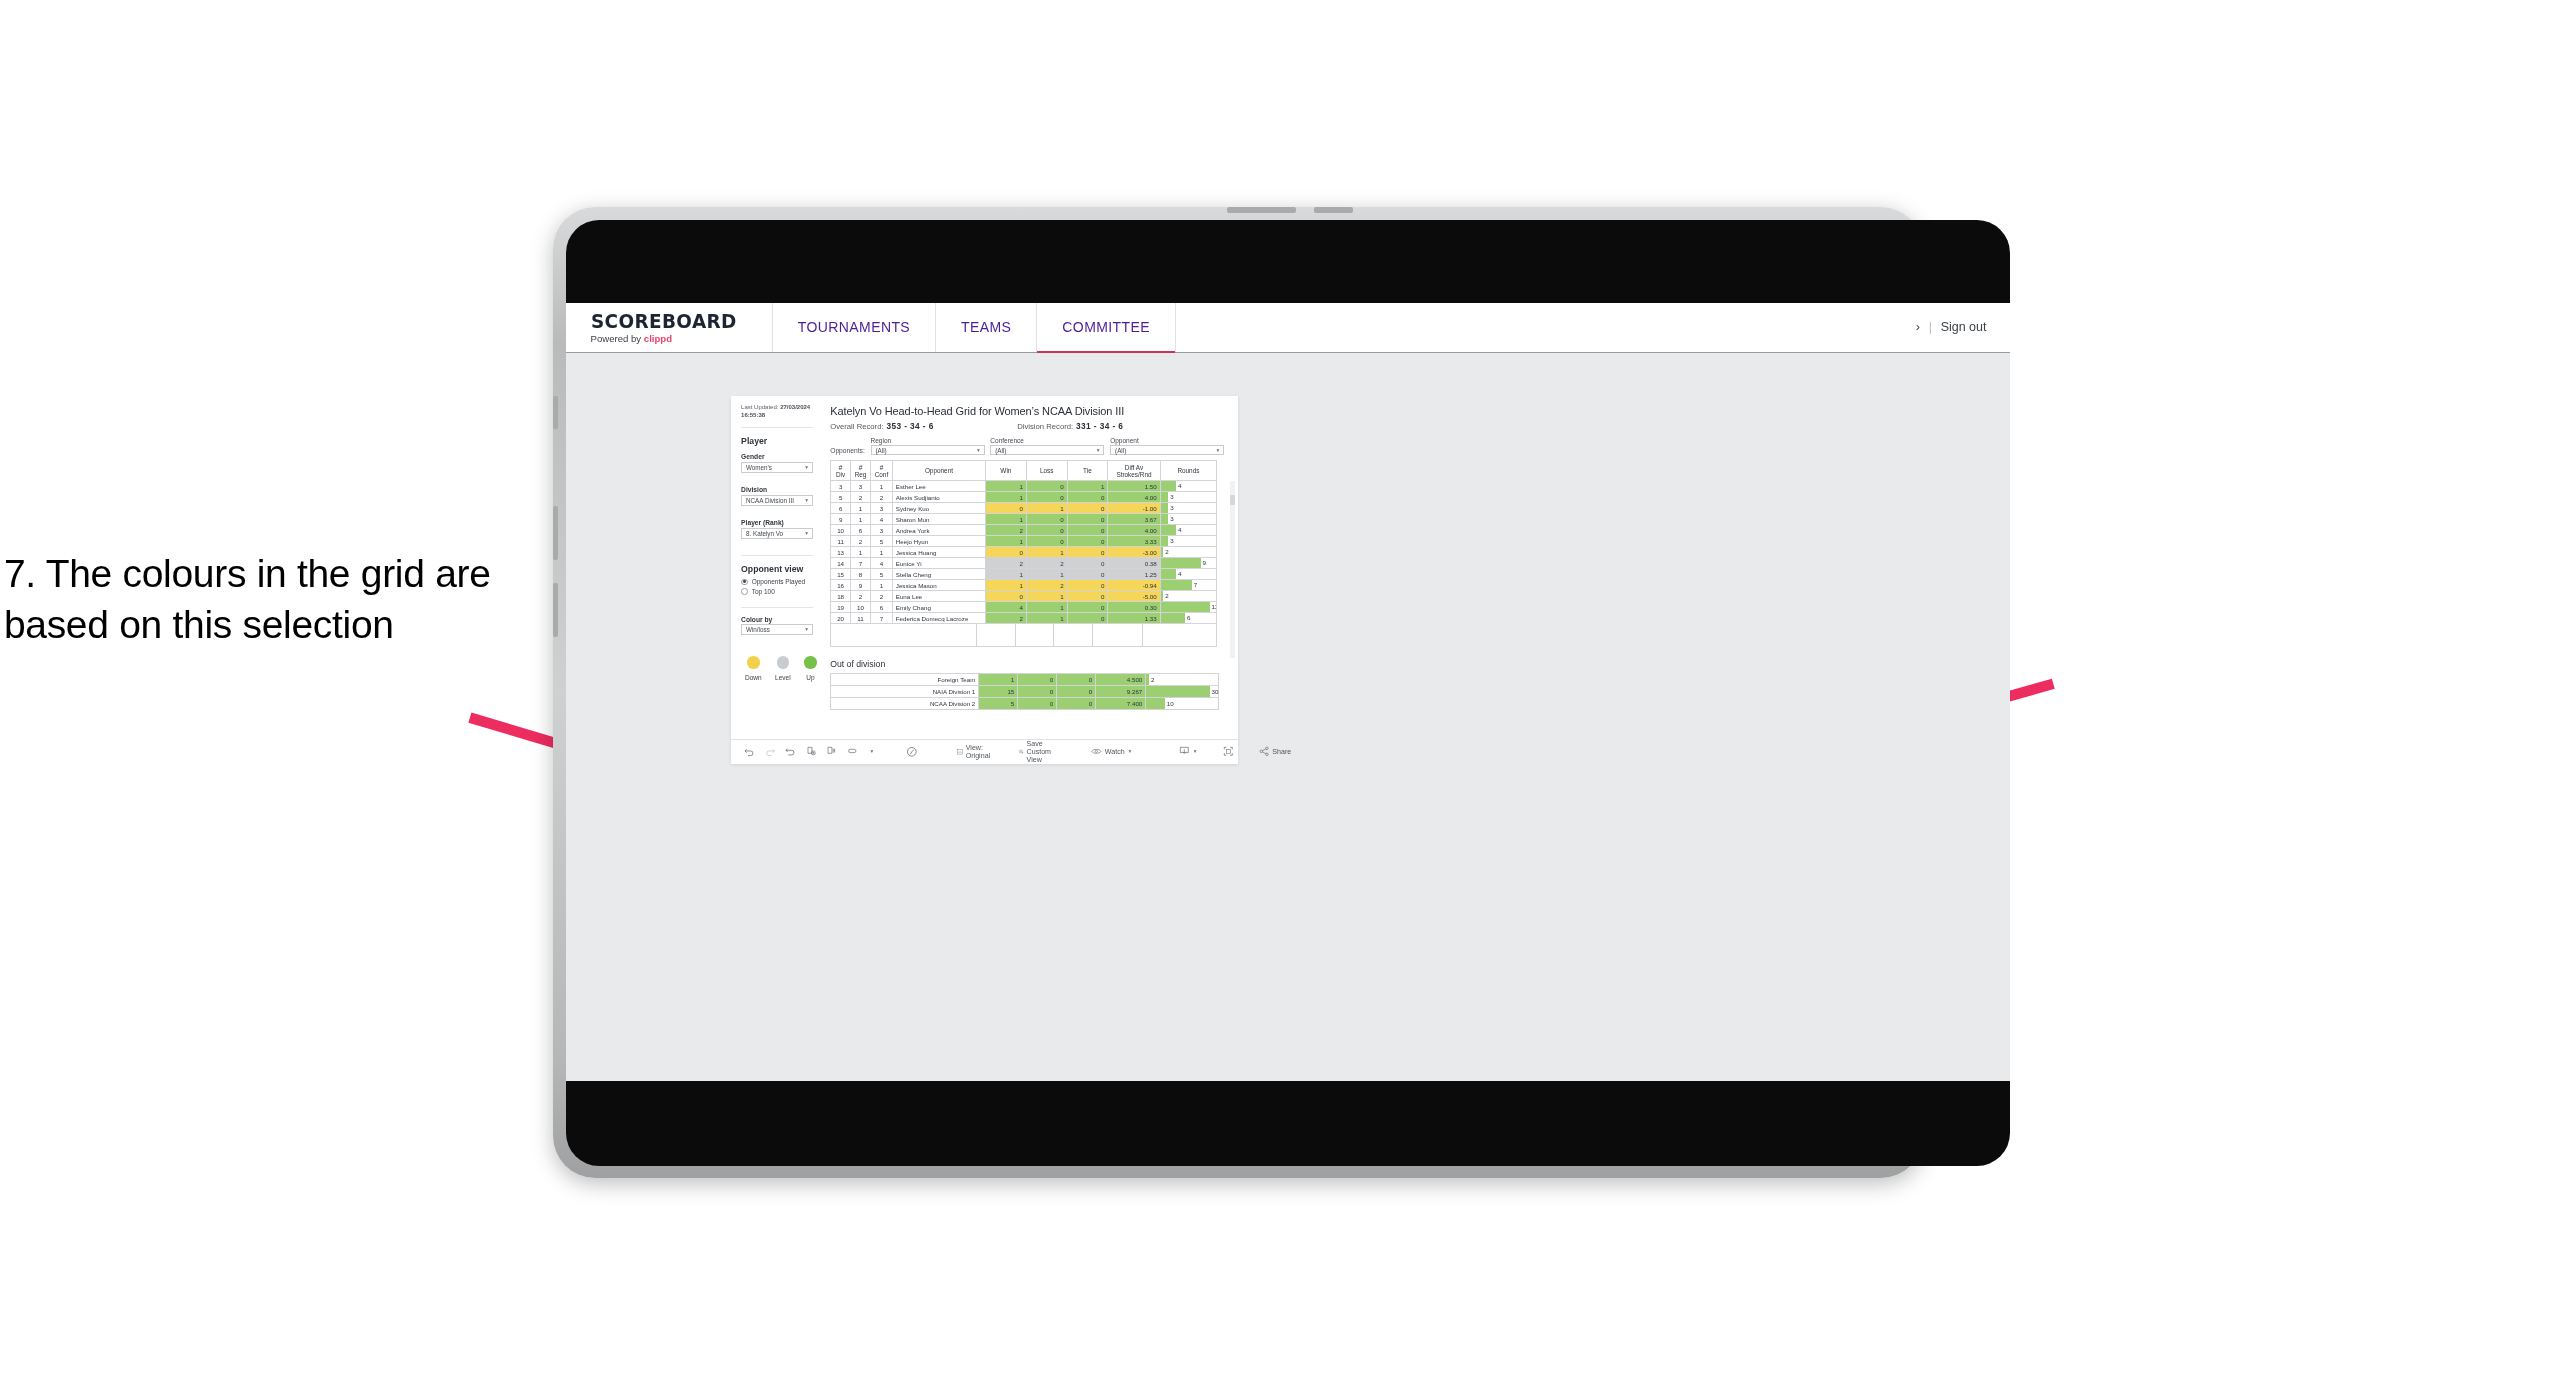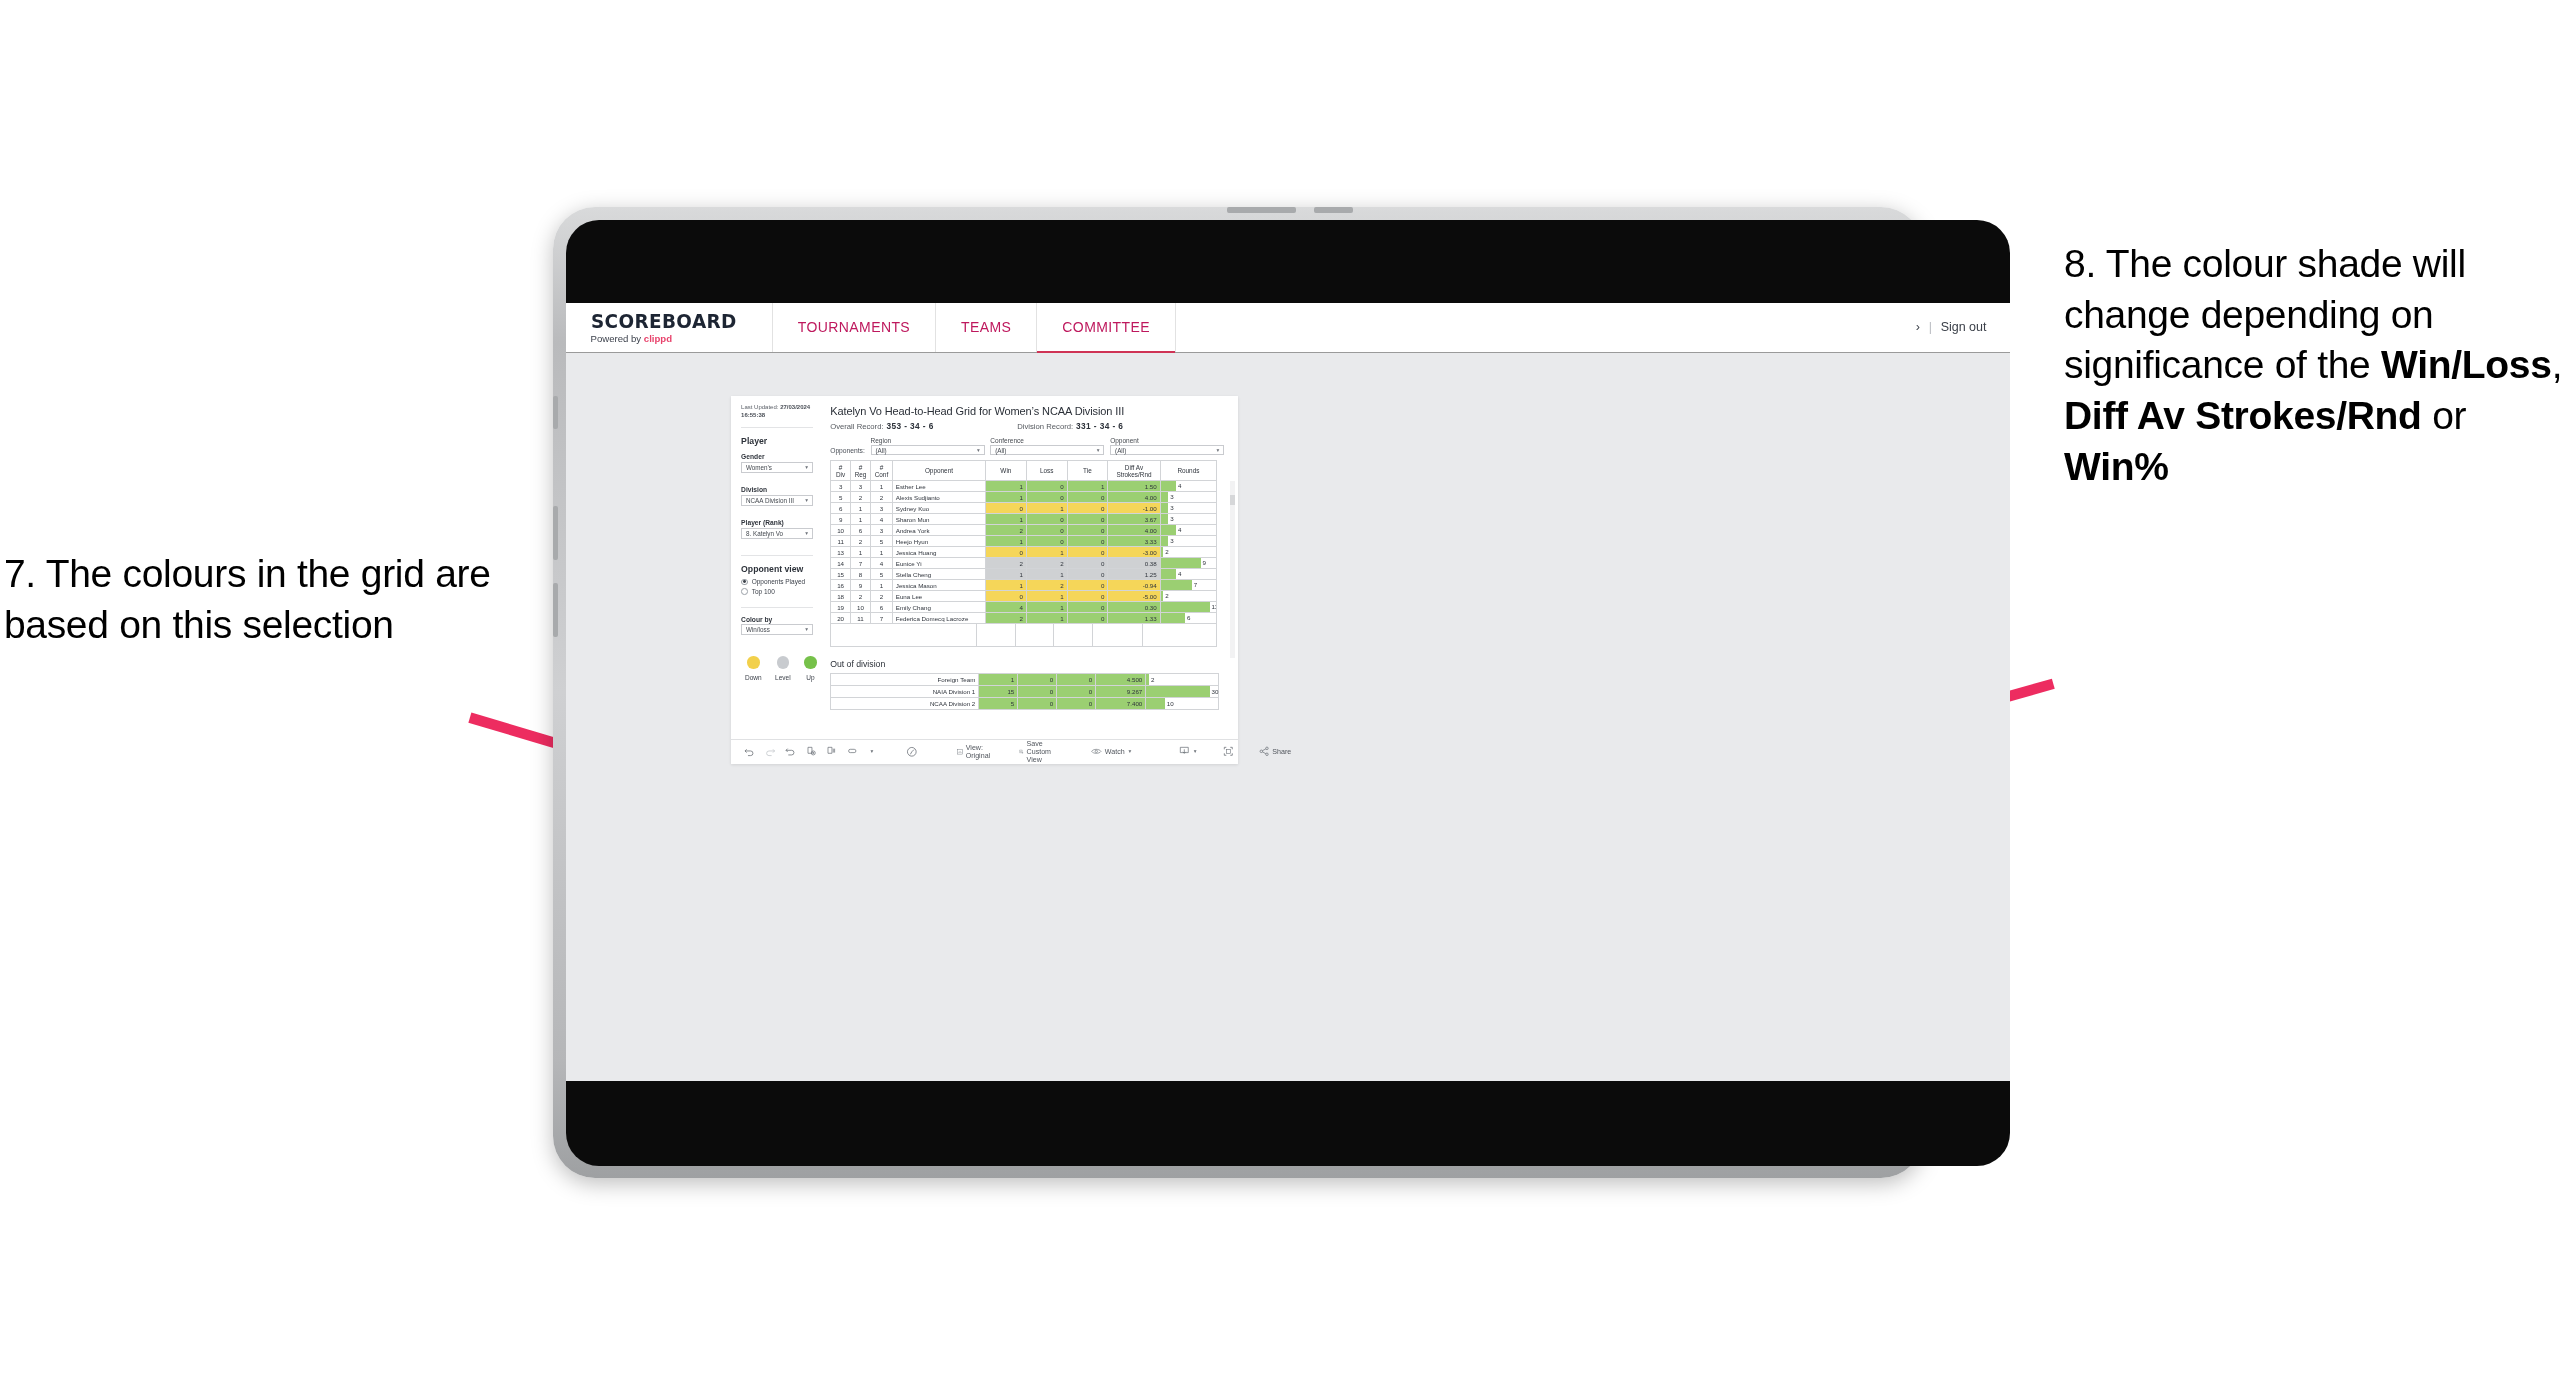--- a/index.html
+++ b/index.html
@@ -71,21 +71,21 @@
   #logo-main {
     font-family: "DejaVu Sans", sans-serif;
     font-weight: 700; font-size: 20px; letter-spacing: 0.4px;
     color: #1d2533; line-height: 1;
     transform: scaleX(0.92); transform-origin: left center;
   }
   #logo-sub { font-size: 9.6px; color: #3a3f4a; margin-top: 2.9px; line-height: 1; }
   #logo-sub .brand { color: #e8436c; font-weight: 700; }
   .topnav-item {
     display: flex; align-items: center; padding: 0 25px;
-    font-size: 14px; color: #be185d; letter-spacing: 0.4px;
+    font-size: 14px; color: #4c1d95; letter-spacing: 0.4px;
     border-right: 1px solid #e2e2e2; position: relative;
     cursor: pointer;
   }
   .topnav-item.active::after {
     content: ""; position: absolute; left: 0; right: 0; bottom: -1.9px;
     height: 2.9px; background: #cf3355;
   }
   #topnav-right {
     margin-left: auto; display: flex; align-items: center; gap: 8.7px;
     padding-right: 23px; font-size: 12.5px; color: #3b4049;
@@ -201,23 +201,20 @@
   .tb-caret { font-size: 4.8px; color: #6f747b; }
   svg.ic { display: block; }
 </style>
 </head>
 <body>
 
 <div id="stage">
 
   <div class="annot" id="annot-left">7. The colours in the grid are based on this selection</div>
 
-  <div class="annot" id="annot-right">
-    <span><span>8. The colour shade will change depending on significance of the </span><b>Win/Loss</b><span>, </span><b>Diff Av Strokes/Rnd</b><span> or </span><b>Win%</b></span>
-  </div>
 
   <svg class="arrow" id="arrow-left" style="left:462px; top:708px;" width="385" height="125" viewBox="0 0 400 130">
     <defs>
       <marker id="ah1" markerWidth="7" markerHeight="7" refX="2.6" refY="3.5" orient="auto">
         <path d="M0,0 L7,3.5 L0,7 Z" fill="#ED2C60"></path>
       </marker>
     </defs>
     <line x1="8" y1="10" x2="350" y2="112" stroke="#ED2C60" stroke-width="11" marker-end="url(#ah1)"></line>
   </svg>
 

